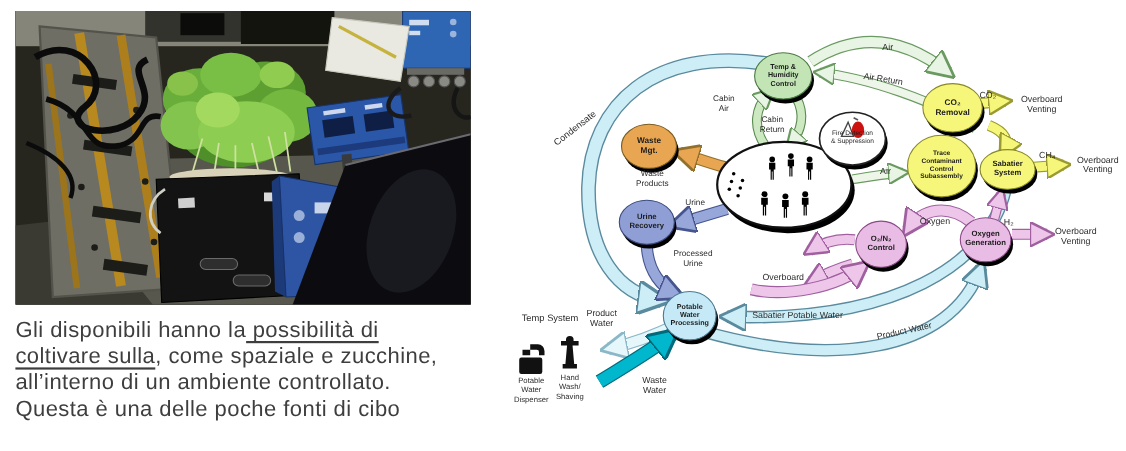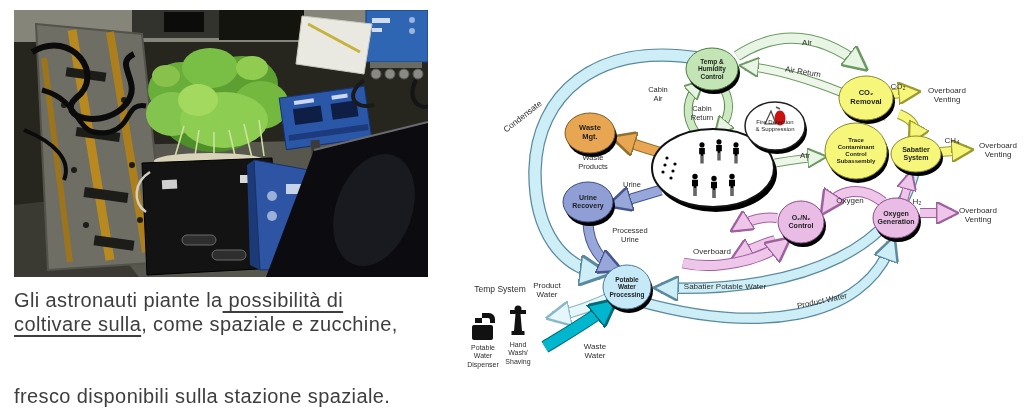--- a/index.html
+++ b/index.html
@@ -144,25 +144,24 @@
         <line x1="300" y1="140" x2="414" y2="112" stroke="#6a6a70" stroke-width="2"></line>
       </g>
       <g fill="none">
         <path d="M350,70 C330,85 340,100 360,95" stroke="#1a1a1a" stroke-width="4"></path>
         <path d="M402,70 C392,90 406,100 414,96" stroke="#151515" stroke-width="4"></path>
       </g>
     </svg>
   </div>
 
   <div class="caption">
-    <span>Gli astronauti piante la</span><span class="u"> possibilità di</span><br>
+    <span>Gli disponibili hanno la</span><span class="u"> possibilità di</span><br>
     <span class="u">coltivare sulla</span><span>, come spaziale e zucchine,</span><br>
-    <br>
-    <br>
-    <span>fresco disponibili sulla stazione spaziale.</span>
+    <span>all’interno di un ambiente controllato.</span><br>
+    <span>Questa è una delle poche fonti di cibo</span><br>
   </div>
 
   <div class="diagram">
     <svg class="base" viewBox="0 0 569 410">
       <defs>
         <marker id="mGreen" viewBox="0 0 10 10" refX="7" refY="5" markerWidth="2.8" markerHeight="2.8" orient="auto" markerUnits="strokeWidth">
           <path d="M0,0 L10,5 L0,10 z" fill="#e9f5e4" stroke="#6a9a60" stroke-width="1"></path>
           </marker>
         <marker id="mYellow" viewBox="0 0 10 10" refX="7" refY="5" markerWidth="2.8" markerHeight="2.8" orient="auto" markerUnits="strokeWidth">
           <path d="M0,0 L10,5 L0,10 z" fill="#f6f77a" stroke="#9a9a30" stroke-width="1"></path>

